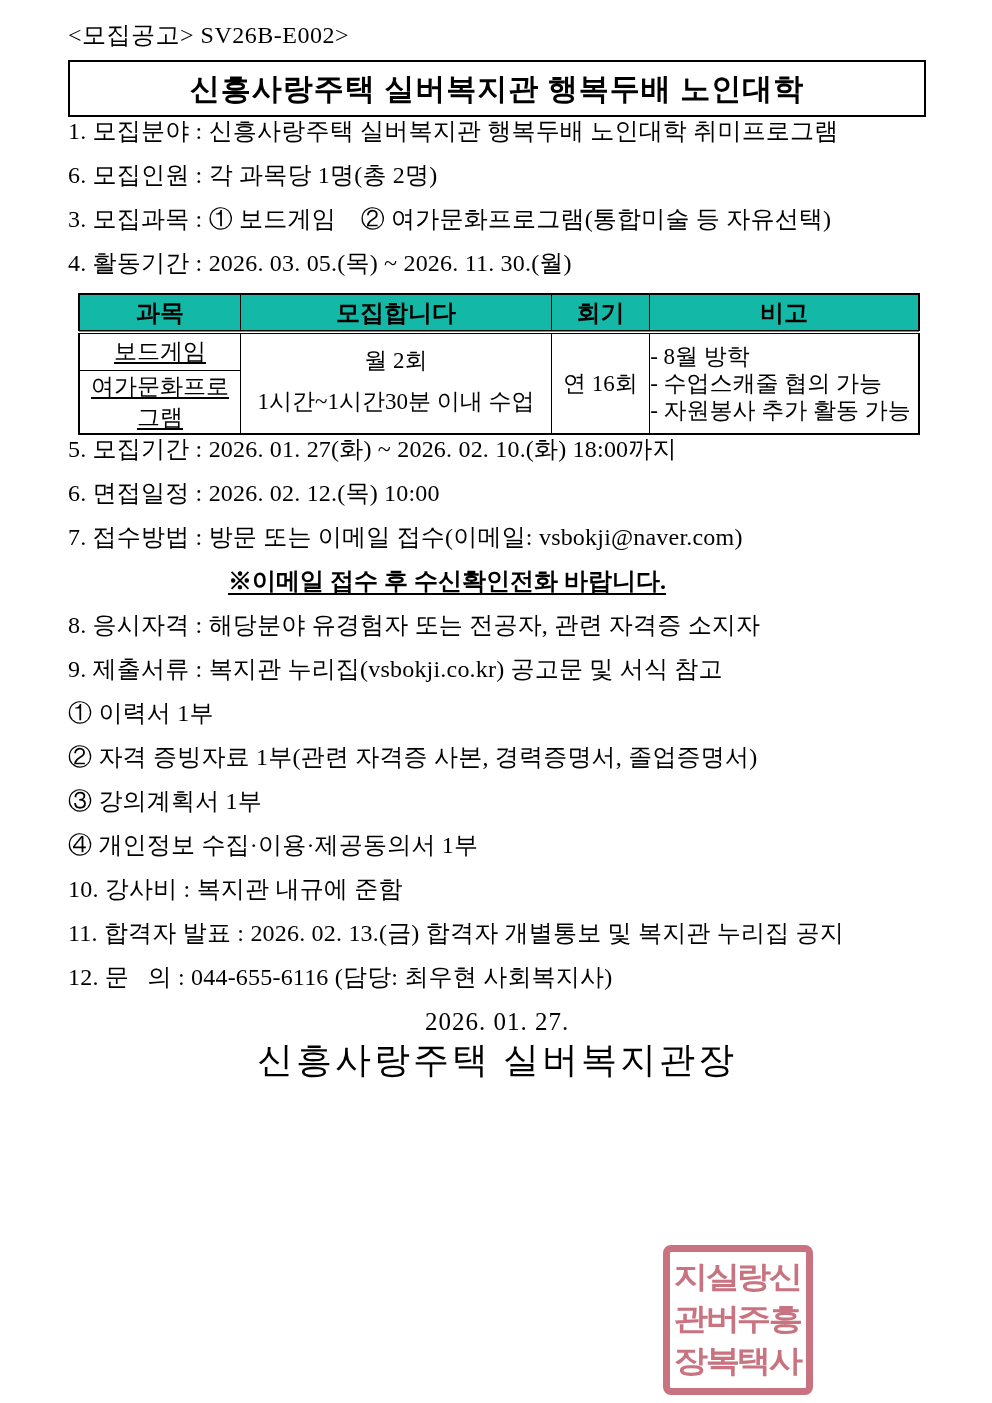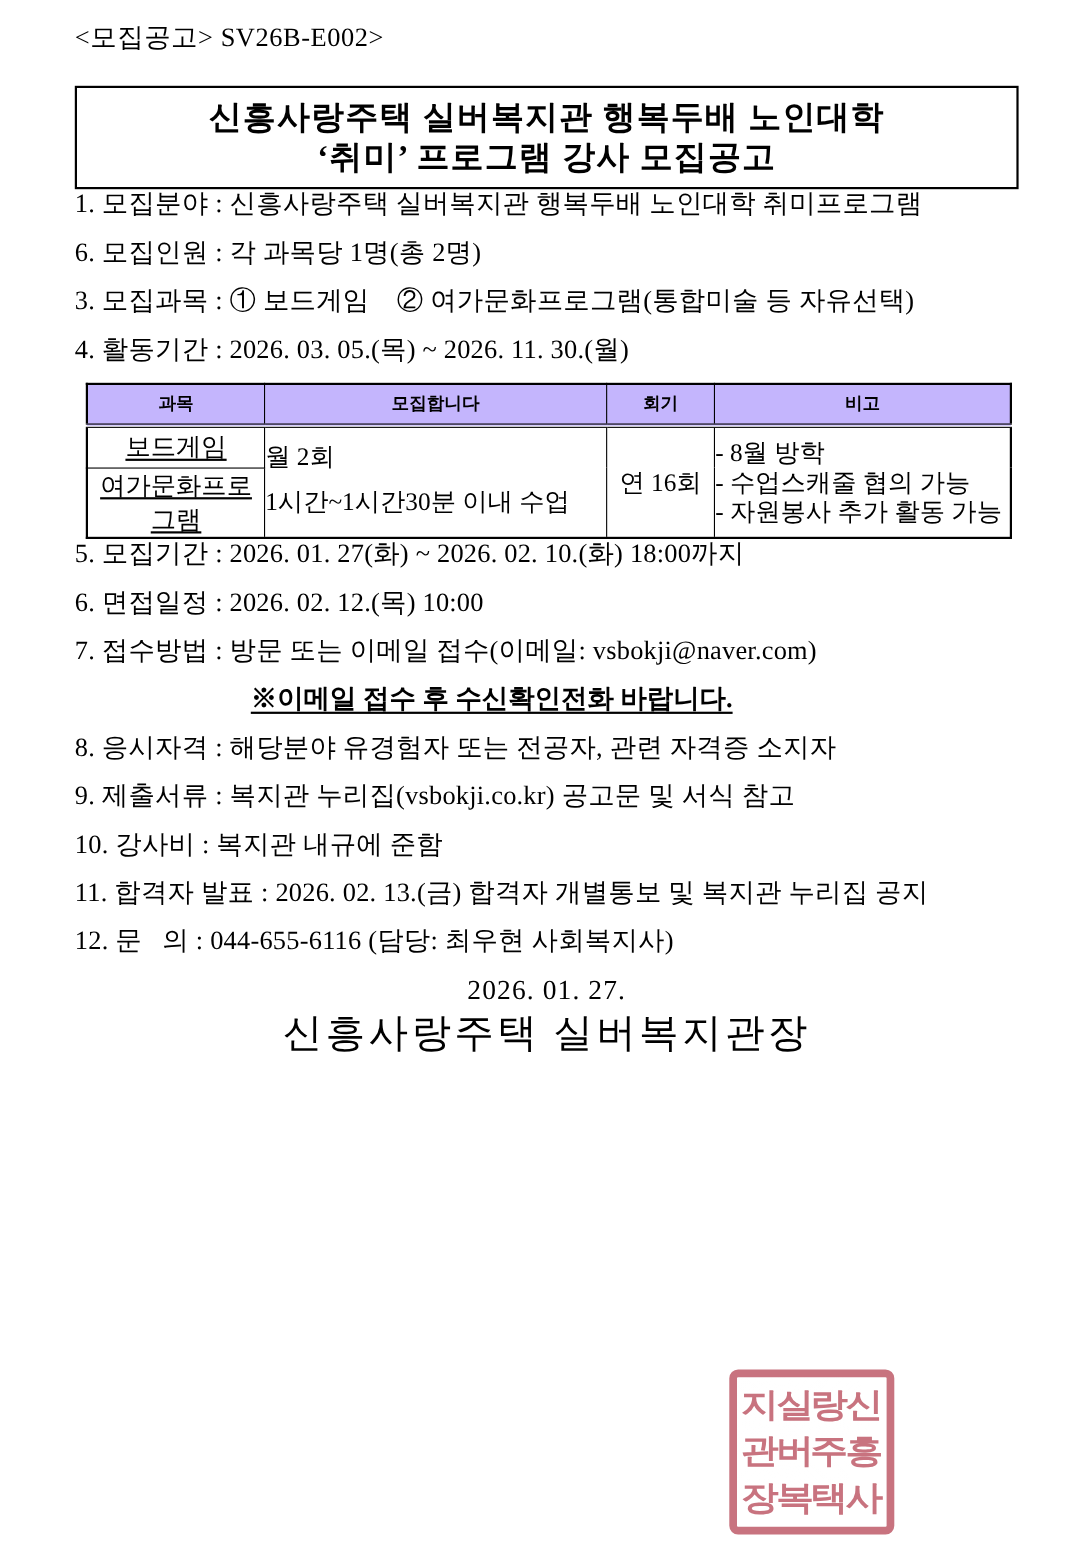--- a/index.html
+++ b/index.html
@@ -14,21 +14,21 @@
     font-family: "Liberation Serif", "DejaVu Serif", serif;
     padding: 20px 66px 0 68px;
     overflow: hidden;
   }
   .doc-code {
     font-size: 24px;
     line-height: 30px;
     letter-spacing: 0.5px;
   }
   .title-box {
-    margin-top: 28px;
+    margin-top: 10px;
     border: 2px solid #000;
     text-align: center;
     padding: 8px 4px 8px;
   }
   .title-line {
     font-size: 30px;
     font-weight: bold;
     line-height: 37px;
     letter-spacing: 1px;
   }
@@ -64,37 +64,37 @@
     width: 842px;
     margin-left: 10px;
     border: 2.5px solid #000;
     font-size: 23px;
   }
   table.program th, table.program td {
     border: 1.5px solid #000;
     padding: 0;
   }
   table.program thead th {
-    background: #c4b5fd;
+    background: #14b8a6;
     font-weight: bold;
     height: 38px;
     text-align: center;
     border-bottom: 4px double #000;
-    font-size: 16px;
+    font-size: 24px;
   }
   td.cell-subject {
     width: 156px;
     text-align: center;
     height: 38px;
   }
   td.cell-subject span {
     text-decoration: underline;
     text-underline-offset: 3px;
   }
-  td.cell-time { width: 300px; text-align: left; vertical-align: middle; }
+  td.cell-time { width: 300px; text-align: center; vertical-align: middle; }
   .time-l1 { line-height: 38px; }
   .time-l2 { line-height: 44px; }
   td.cell-sessions { width: 95px; text-align: center; vertical-align: middle; }
   td.cell-notes { width: 260px; vertical-align: middle; padding: 4px 2px 4px 8px; }
   .note-item { line-height: 27px; white-space: pre-wrap; }
   .footer-date {
     margin-top: 16px;
     text-align: center;
     font-size: 25px;
     line-height: 30px;
@@ -134,21 +134,20 @@
 </style>
 </head>
 <body>
 
 <div class="page">
 
   <div class="doc-code">&lt;모집공고&gt; SV26B-E002&gt;</div>
 
   <div class="title-box">
     <div class="title-line">신흥사랑주택 실버복지관 행복두배 노인대학</div>
-    <div class="title-line">‘취미’ 프로그램 강사 모집공고</div>
   </div>
 
 
   <ul class="plain list-top">
     <li class="item">1. 모집분야 : 신흥사랑주택 실버복지관 행복두배 노인대학 취미프로그램</li>
     <li class="item">6. 모집인원 : 각 과목당 1명(총 2명)</li>
     <li class="item">3. 모집과목 : ① 보드게임    ② 여가문화프로그램(통합미술 등 자유선택)</li>
     <li class="item">4. 활동기간 : 2026. 03. 05.(목) ~ 2026. 11. 30.(월)</li>
   </ul>
 
@@ -187,20 +186,26 @@
     <li class="item">7. 접수방법 : 방문 또는 이메일 접수(이메일: vsbokji@naver.com)</li>
   </ul>
 
   <div class="note-line">※이메일 접수 후 수신확인전화 바랍니다.</div>
 
   <ul class="plain">
     <li class="item">8. 응시자격 : 해당분야 유경험자 또는 전공자, 관련 자격증 소지자</li>
     <li class="item">9. 제출서류 : 복지관 누리집(vsbokji.co.kr) 공고문 및 서식 참고</li>
   </ul>
 
+  <ul class="plain sub-list">
+    <li class="item">① 이력서 1부</li>
+    <li class="item">② 자격 증빙자료 1부(관련 자격증 사본, 경력증명서, 졸업증명서)</li>
+    <li class="item">③ 강의계획서 1부</li>
+    <li class="item">④ 개인정보 수집·이용·제공동의서 1부</li>
+  </ul>
 
   <ul class="plain">
     <li class="item">10. 강사비 : 복지관 내규에 준함</li>
     <li class="item">11. 합격자 발표 : 2026. 02. 13.(금) 합격자 개별통보 및 복지관 누리집 공지</li>
     <li class="item">12. 문   의 : 044-655-6116 (담당: 최우현 사회복지사)</li>
   </ul>
 
   <div class="footer-date">2026. 01. 27.</div>
 
   <div class="signature">신흥사랑주택 실버복지관장</div>

